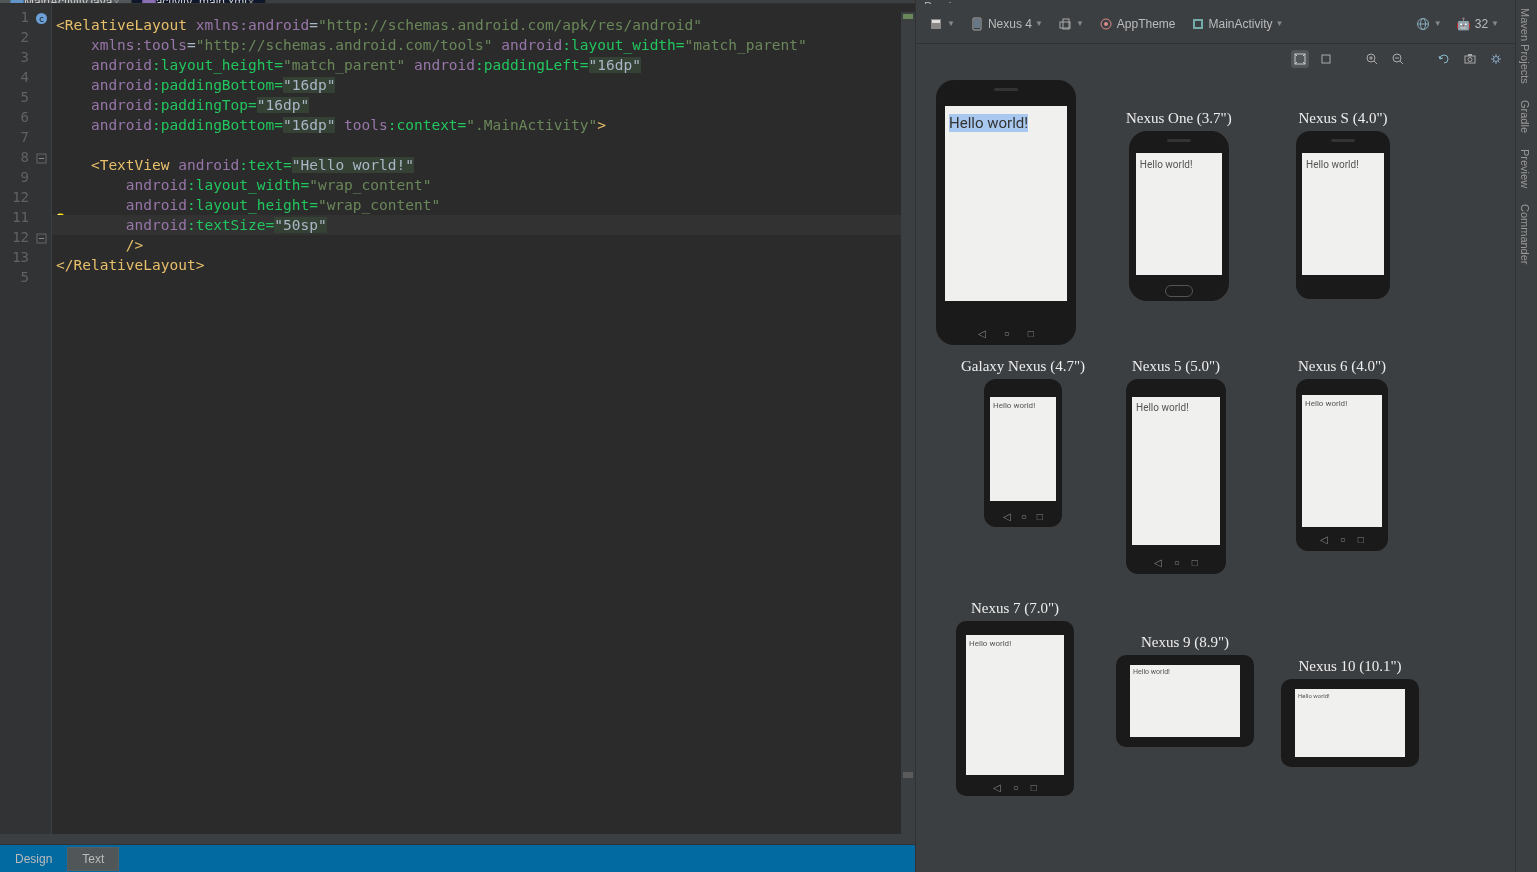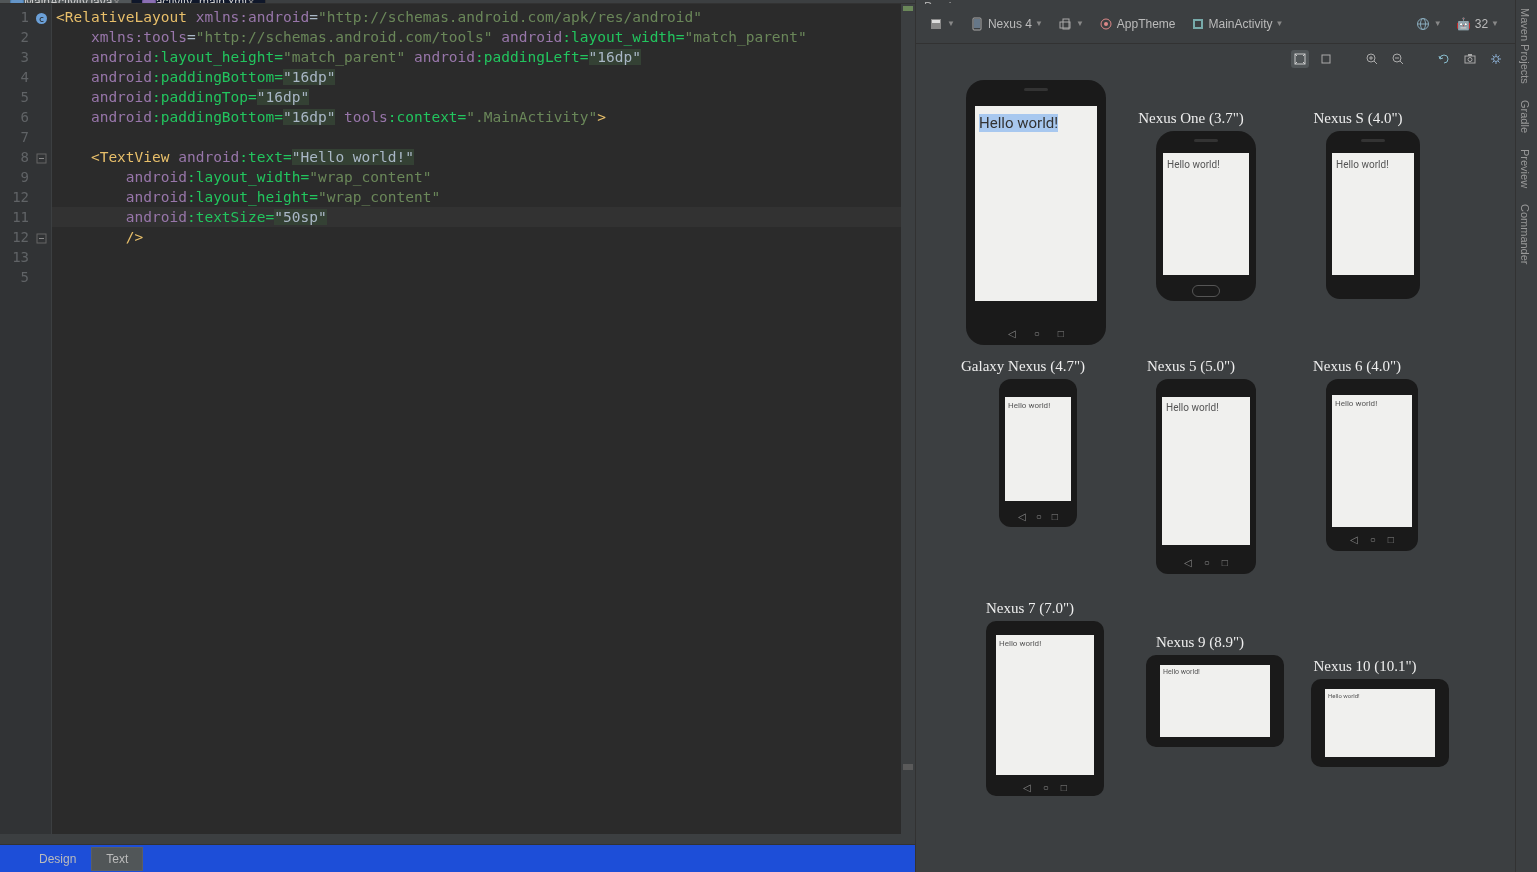--- a/index.html
+++ b/index.html
@@ -99,20 +99,21 @@
   right: -17px;
   top: 3px;
   color: #f5c842;
   font-size: 12px;
 }
 
 .editor-area {
   flex: 1;
   position: relative;
   padding-top: 3px;
+  margin-top: 8px;
 }
 .code-line {
   height: 20px;
   line-height: 20px;
   font-family: Menlo, Consolas, monospace;
   font-size: 14.5px;
   white-space: pre;
   color: #a9b7c6;
   padding-left: 4px;
 }
@@ -138,25 +139,24 @@
   width: 10px;
   height: 5px;
 }
 
 
 .bottom-tabs {
   position: absolute;
   left: 0; bottom: 0;
   width: 915px;
   height: 28px;
-  background: #1d4ed8;
+  background: #0369a1;
   border-top: 1px solid #323232;
   display: flex;
   align-items: center;
-  padding-left: 24px;
 }
 .bottom-tab {
   padding: 4px 14px;
   font-size: 12px;
   color: #bbb;
   border: 1px solid transparent;
   cursor: pointer;
 }
 .bottom-tab.active {
   background: #515658;
@@ -242,21 +242,20 @@
   color: #eee;
   margin-bottom: 4px;
   font-family: Georgia, serif;
   white-space: nowrap;
 }
 .device-frame {
   background: #1a1a1a;
   border-radius: 14px;
   padding: 20px 8px 24px 8px;
   position: relative;
-  margin-left: 30px;
 }
 .device-frame.tablet {
   border-radius: 10px;
   padding: 14px 10px 14px 10px;
 }
 .device-frame.tablet-land {
   border-radius: 10px;
   padding: 10px 14px 10px 14px;
 }
 .device-screen {
@@ -366,20 +365,21 @@
     <div class="code-line">    <span class="xml-attr-ns">android</span><span class="xml-attr-name">:layout_height=</span><span class="xml-str">"match_parent"</span> <span class="xml-attr-ns">android</span><span class="xml-attr-name">:paddingLeft=</span><span class="xml-str-hl">"16dp"</span></div>
     <div class="code-line">    <span class="xml-attr-ns">android</span><span class="xml-attr-name">:paddingBottom=</span><span class="xml-str-hl">"16dp"</span></div>
     <div class="code-line">    <span class="xml-attr-ns">android</span><span class="xml-attr-name">:paddingTop=</span><span class="xml-str-hl">"16dp"</span></div>
     <div class="code-line">    <span class="xml-attr-ns">android</span><span class="xml-attr-name">:paddingBottom=</span><span class="xml-str-hl">"16dp"</span> <span class="xml-attr-ns">tools</span><span class="xml-attr-name">:context=</span><span class="xml-str">".MainActivity"</span><span class="xml-tag">&gt;</span></div>
     <div class="code-line"></div>
     <div class="code-line">    <span class="xml-tag">&lt;<span>TextView</span></span> <span class="xml-attr-ns">android</span><span class="xml-attr-name">:text=</span><span class="xml-str-hl">"Hello world!"</span></div>
     <div class="code-line">        <span class="xml-attr-ns">android</span><span class="xml-attr-name">:layout_width=</span><span class="xml-str">"wrap_content"</span></div>
     <div class="code-line">        <span class="xml-attr-ns">android</span><span class="xml-attr-name">:layout_height=</span><span class="xml-str">"wrap_content"</span></div>
     <div class="code-line code-hl-line">        <span class="xml-attr-ns">android</span><span class="xml-attr-name">:textSize=</span><span class="xml-str-hl">"50sp"</span></div>
     <div class="code-line">        <span class="xml-tag">/&gt;</span></div>
+    <div class="code-line"><span class="xml-tag">&lt;/<span>RelativeLayout</span>&gt;</span></div>
     <div class="code-line"></div>
     <div class="editor-scroll">
       <div class="marker" style="top:2px;background:#6a8759"></div>
       <div class="marker" style="top:760px;height:6px;background:#5a5a5a"></div>
     </div>
   </div>
 </div>
 
 <div class="bottom-tabs">
   <div class="bottom-tab">Design</div>

